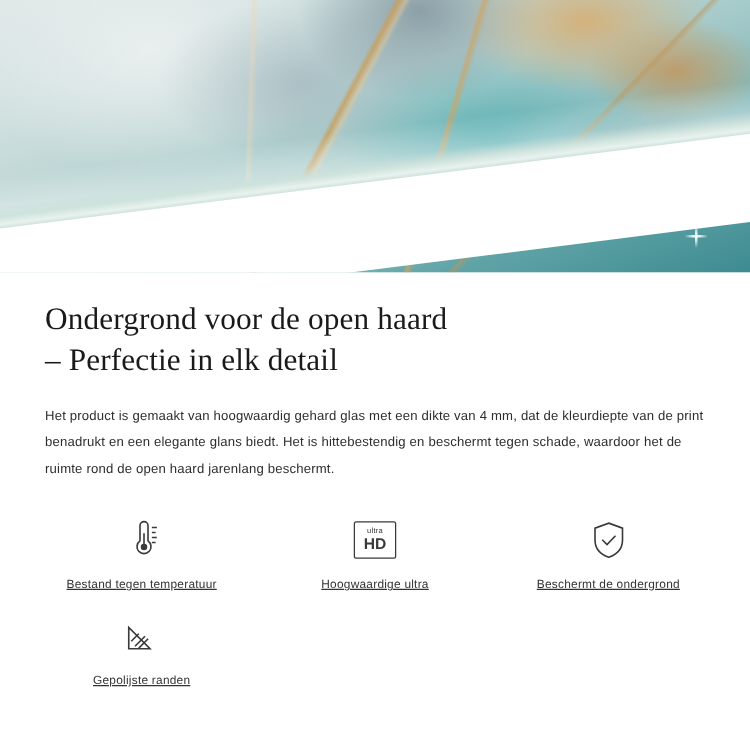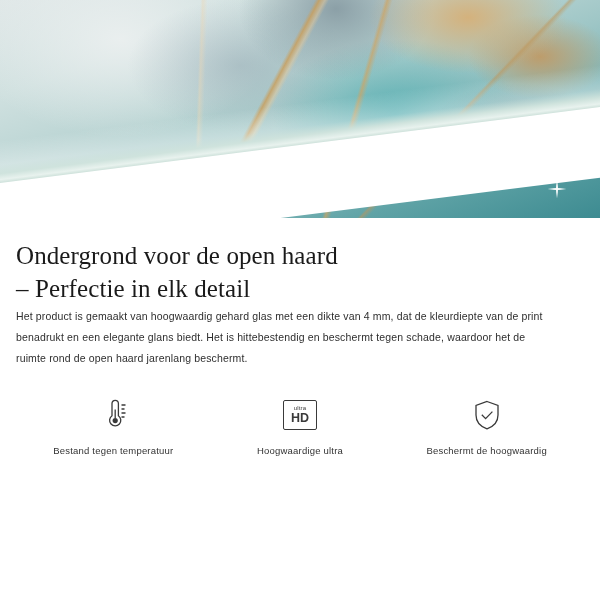--- a/index.html
+++ b/index.html
@@ -100,33 +100,33 @@
     content: "";
     position: absolute; left: 50%; top: 50%;
     background: radial-gradient(circle, rgba(255,255,255,1) 0%, rgba(255,255,255,0.8) 25%, rgba(255,255,255,0) 72%);
     transform: translate(-50%,-50%);
   }
   .sparkle2::before { width: 26px; height: 2px; }
   .sparkle2::after  { width: 2px;  height: 26px; }
 
   
   .content {
-    padding: 22px 36px 0 16px;
+    padding: 22px 36px 0 36px;
   }
   .headline {
     font-family: "Liberation Serif", serif;
     font-size: 25px;
     line-height: 1.30;
     color: #1a1a1a;
     font-weight: 400;
     letter-spacing: 0.1px;
     white-space: pre-line;
   }
   .body-copy {
-    margin-top: 1px;
+    margin-top: 18px;
     font-size: 10.5px;
     line-height: 2.0;
     color: #2e2e2e;
     max-width: 530px;
     letter-spacing: 0.15px;
   }
 
   
   .features {
     margin-top: 22px;
@@ -147,20 +147,21 @@
     height: 48px;
     display: flex;
     align-items: center;
     justify-content: center;
   }
   .feature-label {
     margin-top: 6px;
     font-size: 9.5px;
     color: #333333;
     letter-spacing: 0.2px;
+    text-decoration: underline;
   }
   .icon-stroke { stroke: #3a3a3a; fill: none; stroke-width: 1.3; }
   .hd-box {
     width: 34px; height: 30px;
     border: 1.4px solid #3a3a3a;
     border-radius: 2px;
     display: flex; flex-direction: column;
     align-items: center; justify-content: center;
     line-height: 1;
   }
@@ -214,20 +215,31 @@
 
     <div class="feature">
       <div class="feature-icon">
         <svg width="44" height="44" viewBox="0 0 44 44">
           <g class="icon-stroke">
             <path d="M22 8.5l11 4v9.5c0 7-4.6 11.6-11 13.8-6.4-2.2-11-6.8-11-13.8V12.5z"></path>
             <path d="M16.8 21.8l3.8 3.8 6.8-7"></path>
           </g>
         </svg>
       </div>
-      <div class="feature-label">Beschermt de hoogwaardig</div>
-    </div>
-
-
+      <div class="feature-label">Beschermt de ondergrond</div>
+    </div>
+
+
+    <div class="feature">
+      <div class="feature-icon">
+        <svg width="44" height="44" viewBox="0 0 44 44">
+          <g class="icon-stroke">
+            <path d="M12 32V15l17 17z"></path>
+            <path d="M17 30l8-8M20 31.5l7.5-7.5M14 26l6-6"></path>
+          </g>
+        </svg>
+      </div>
+      <div class="feature-label">Gepolijste randen</div>
+    </div>
 
 
   </div>
 </div>
 
 </body></html>

